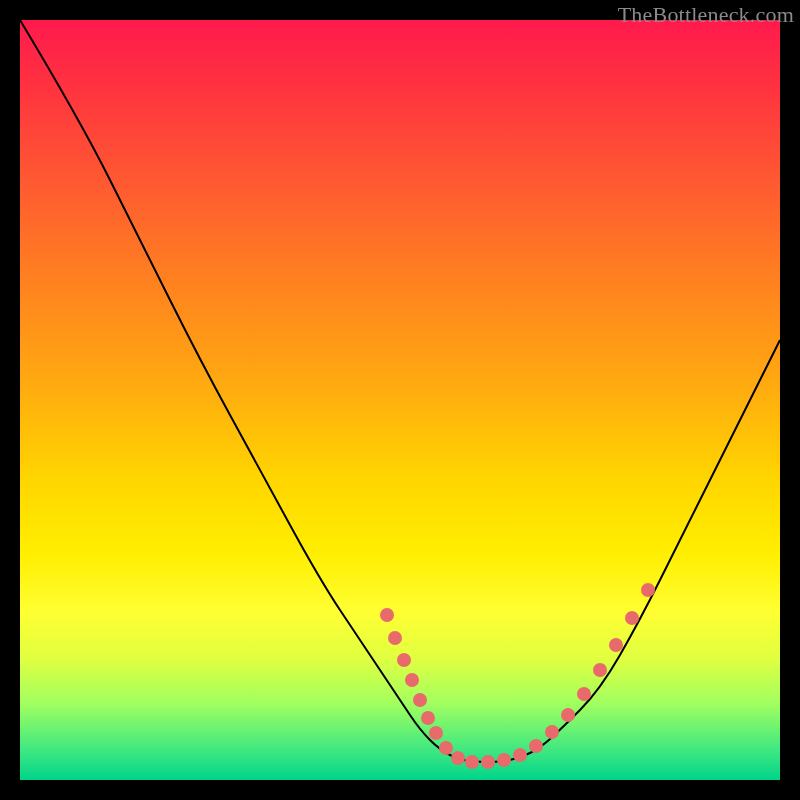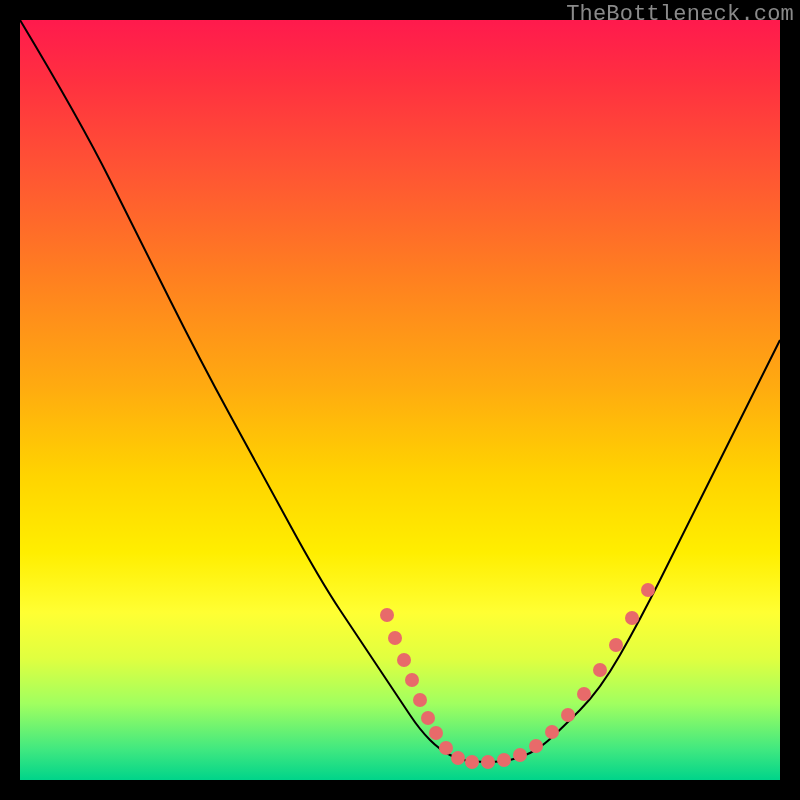--- a/index.html
+++ b/index.html
@@ -28,21 +28,21 @@
       #e0ff40 84%,
       #a0ff60 90%,
       #40e880 96%,
       #00d48a 100%
     );
   }
   .watermark {
     position: absolute;
     top: 2px;
     right: 6px;
-    font-family: Liberation Mono, monospace;
+    font-family: Liberation Serif, serif;
     font-size: 22px;
     color: #8a8a8a;
     font-weight: 400;
     letter-spacing: 0.2px;
   }
   svg.curve {
     position: absolute;
     left: 0; top: 0;
     width: 100%;
     height: 100%;

